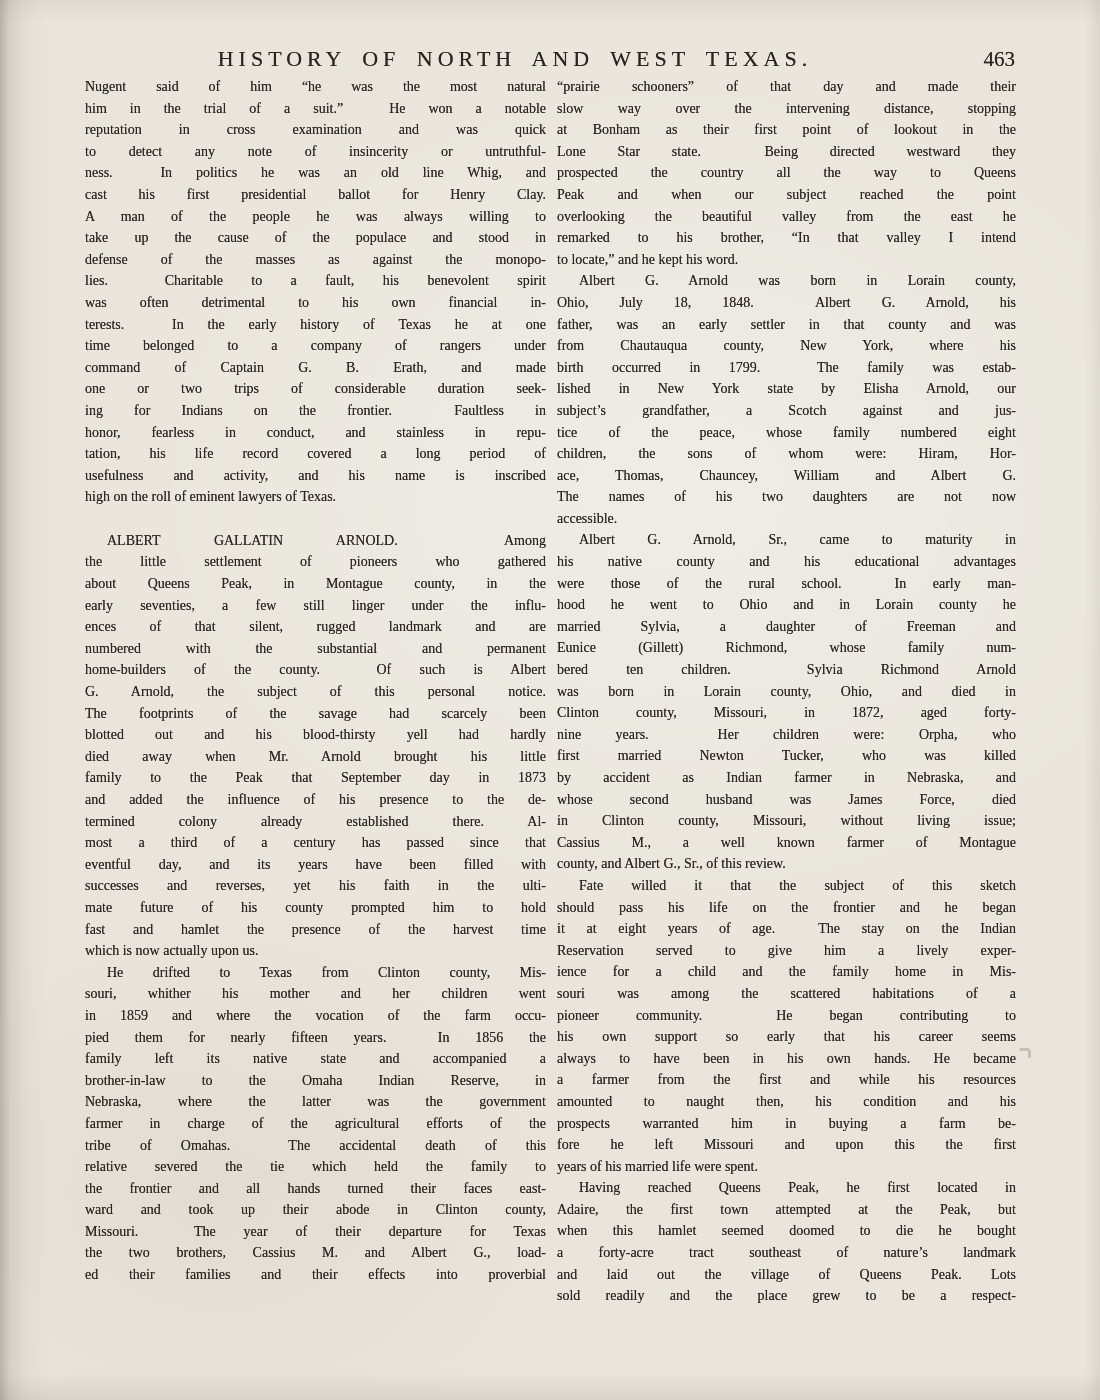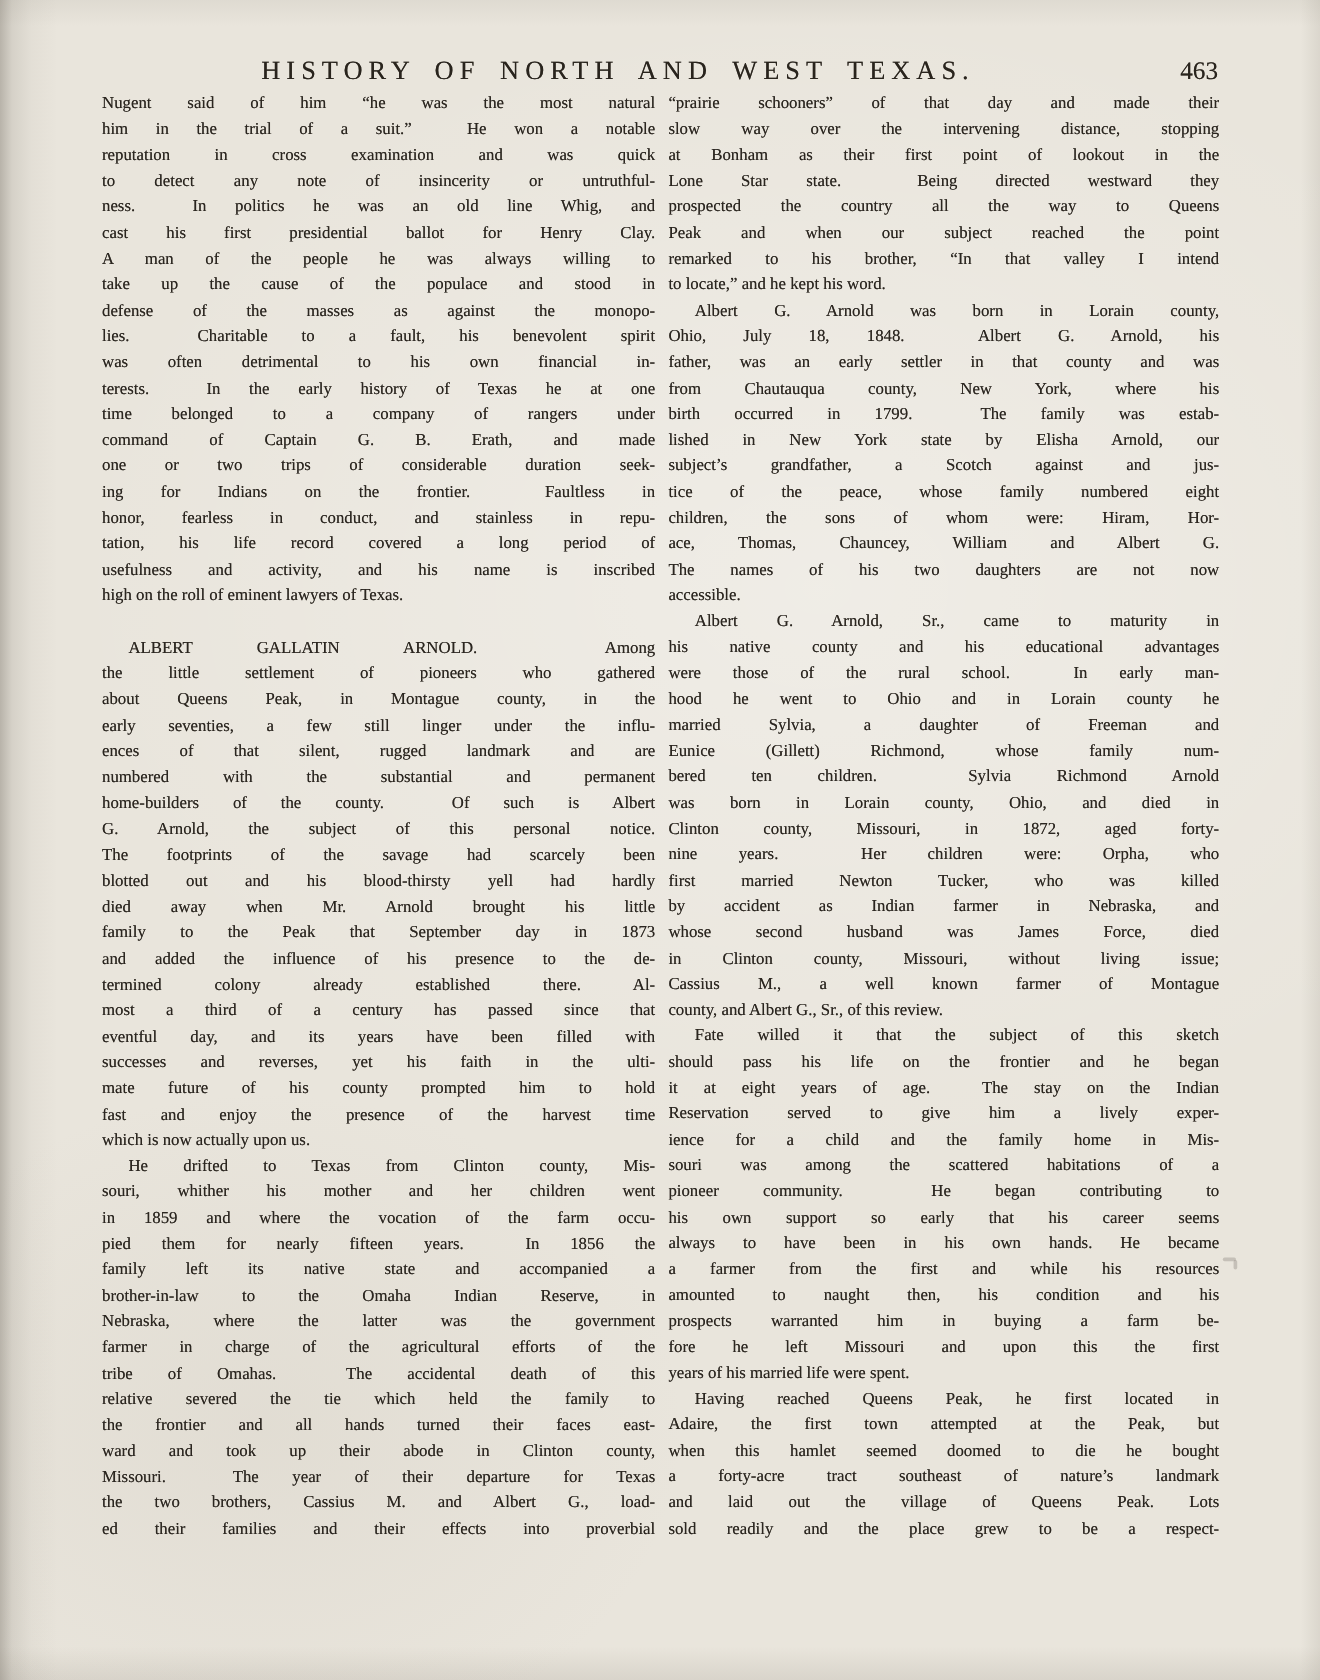--- a/index.html
+++ b/index.html
@@ -126,21 +126,21 @@
         <div class="line">The footprints of the savage had scarcely been</div>
         <div class="line">blotted out and his blood-thirsty yell had hardly</div>
         <div class="line">died away when Mr. Arnold brought his little</div>
         <div class="line">family to the Peak that September day in 1873</div>
         <div class="line">and added the influence of his presence to the de-</div>
         <div class="line">termined colony already established there. Al-</div>
         <div class="line">most a third of a century has passed since that</div>
         <div class="line">eventful day, and its years have been filled with</div>
         <div class="line">successes and reverses, yet his faith in the ulti-</div>
         <div class="line">mate future of his county prompted him to hold</div>
-        <div class="line">fast and enjoy the presence of the harvest time</div>
+        <div class="line">fast and hamlet the presence of the harvest time</div>
         <div class="line last">which is now actually upon us.</div>
       </div>
       <div class="para indent">
         <div class="line">He drifted to Texas from Clinton county, Mis-</div>
         <div class="line">souri, whither his mother and her children went</div>
         <div class="line">in 1859 and where the vocation of the farm occu-</div>
         <div class="line">pied them for nearly fifteen years.  In 1856 the</div>
         <div class="line">family left its native state and accompanied a</div>
         <div class="line">brother-in-law to the Omaha Indian Reserve, in</div>
         <div class="line">Nebraska, where the latter was the government</div>
@@ -156,20 +156,21 @@
     </div>
 
   <div class="column right">
       <div class="para">
         <div class="line">“prairie schooners” of that day and made their</div>
         <div class="line">slow way over the intervening distance, stopping</div>
         <div class="line">at Bonham as their first point of lookout in the</div>
         <div class="line">Lone Star state.  Being directed westward they</div>
         <div class="line">prospected the country all the way to Queens</div>
         <div class="line">Peak and when our subject reached the point</div>
+        <div class="line">overlooking the beautiful valley from the east he</div>
         <div class="line">remarked to his brother, “In that valley I intend</div>
         <div class="line last">to locate,” and he kept his word.</div>
       </div>
       <div class="para indent">
         <div class="line">Albert G. Arnold was born in Lorain county,</div>
         <div class="line">Ohio, July 18, 1848.  Albert G. Arnold, his</div>
         <div class="line">father, was an early settler in that county and was</div>
         <div class="line">from Chautauqua county, New York, where his</div>
         <div class="line">birth occurred in 1799.  The family was estab-</div>
         <div class="line">lished in New York state by Elisha Arnold, our</div>

